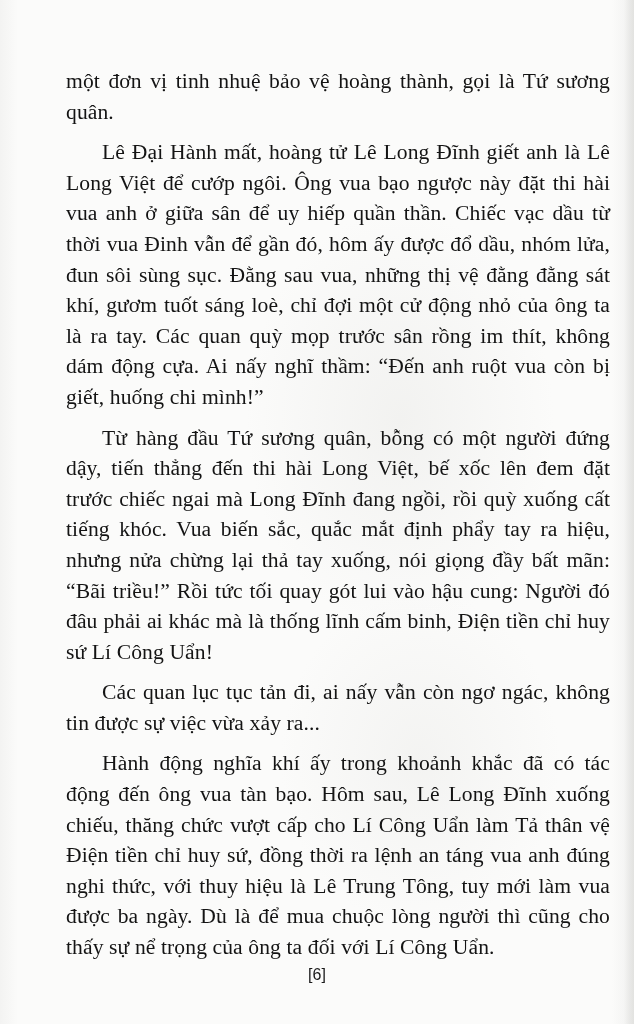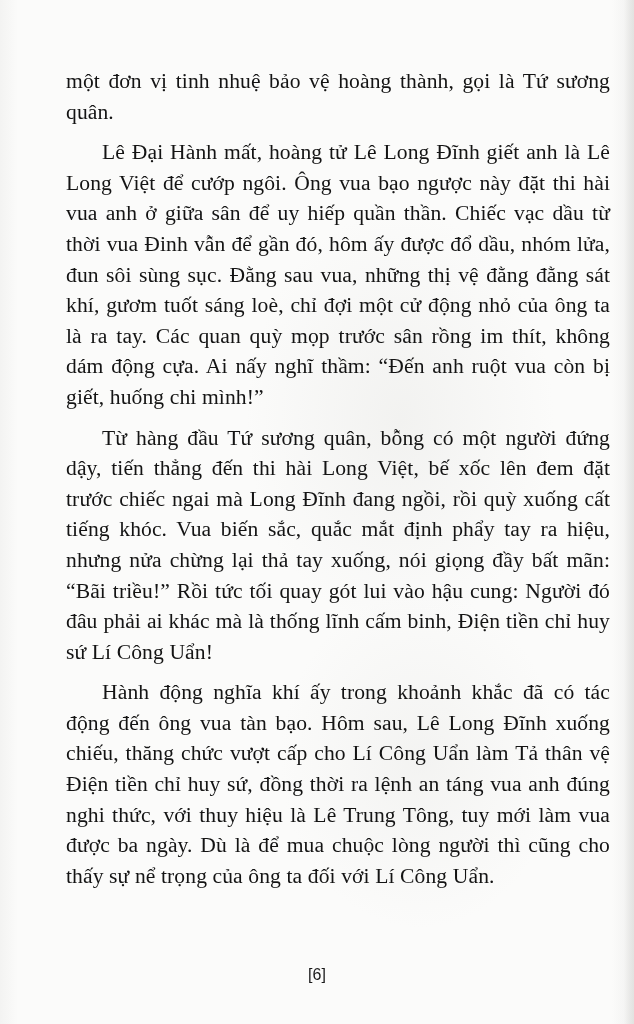--- a/index.html
+++ b/index.html
@@ -66,17 +66,18 @@
 </head>
 <body>
 
 <div class="page">
   <div class="spine-shadow"></div>
 
   <div class="text-block">
     <p class="para">một đơn vị tinh nhuệ bảo vệ hoàng thành, gọi là Tứ sương quân.</p>
     <p class="para indent">Lê Đại Hành mất, hoàng tử Lê Long Đĩnh giết anh là Lê Long Việt để cướp ngôi. Ông vua bạo ngược này đặt thi hài vua anh ở giữa sân để uy hiếp quần thần. Chiếc vạc dầu từ thời vua Đinh vẫn để gần đó, hôm ấy được đổ dầu, nhóm lửa, đun sôi sùng sục. Đằng sau vua, những thị vệ đằng đằng sát khí, gươm tuốt sáng loè, chỉ đợi một cử động nhỏ của ông ta là ra tay. Các quan quỳ mọp trước sân rồng im thít, không dám động cựa. Ai nấy nghĩ thầm: “Đến anh ruột vua còn bị giết, huống chi mình!”</p>
     <p class="para indent">Từ hàng đầu Tứ sương quân, bỗng có một người đứng dậy, tiến thẳng đến thi hài Long Việt, bế xốc lên đem đặt trước chiếc ngai mà Long Đĩnh đang ngồi, rồi quỳ xuống cất tiếng khóc. Vua biến sắc, quắc mắt định phẩy tay ra hiệu, nhưng nửa chừng lại thả tay xuống, nói giọng đầy bất mãn: “Bãi triều!” Rồi tức tối quay gót lui vào hậu cung: Người đó đâu phải ai khác mà là thống lĩnh cấm binh, Điện tiền chỉ huy sứ Lí Công Uẩn!</p>
+    <p class="para indent">Các quan lục tục tản đi, ai nấy vẫn còn ngơ ngác, không tin được sự việc vừa xảy ra...</p>
     <p class="para indent">Hành động nghĩa khí ấy trong khoảnh khắc đã có tác động đến ông vua tàn bạo. Hôm sau, Lê Long Đĩnh xuống chiếu, thăng chức vượt cấp cho Lí Công Uẩn làm Tả thân vệ Điện tiền chỉ huy sứ, đồng thời ra lệnh an táng vua anh đúng nghi thức, với thuy hiệu là Lê Trung Tông, tuy mới làm vua được ba ngày. Dù là để mua chuộc lòng người thì cũng cho thấy sự nể trọng của ông ta đối với Lí Công Uẩn.</p>
   </div>
 
   <div class="page-number">[6]</div>
 </div>
 
 </body></html>

